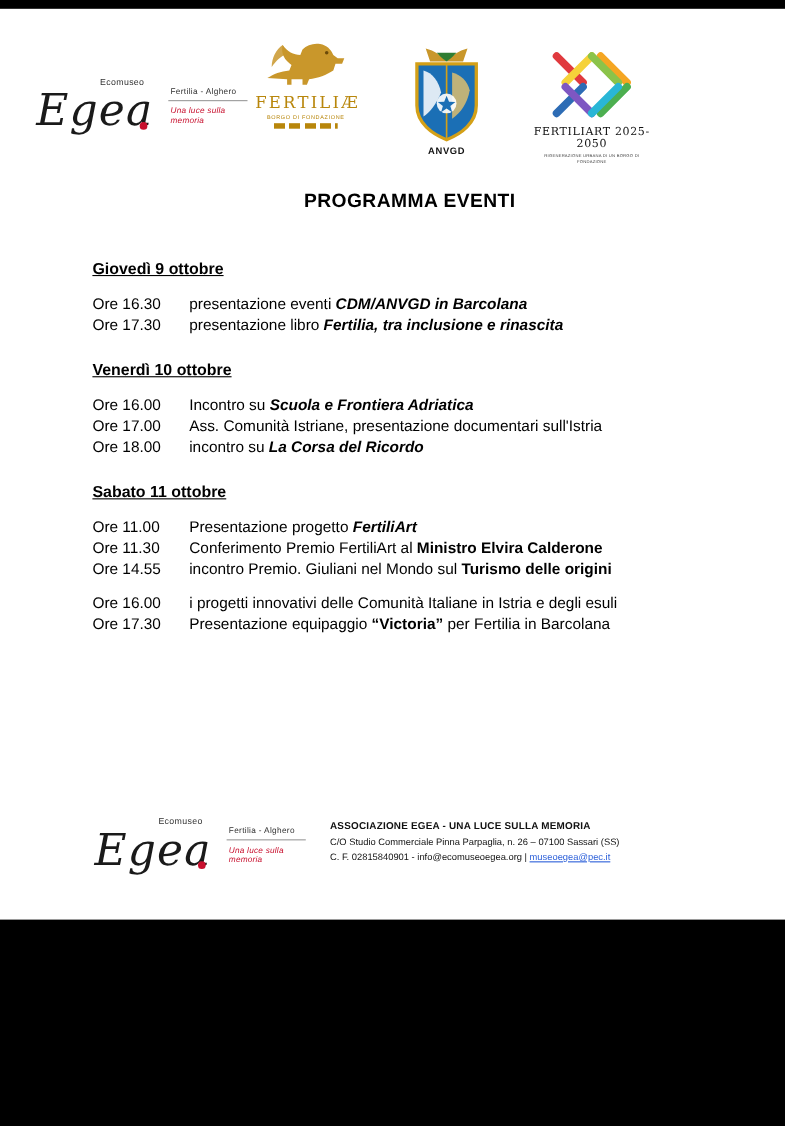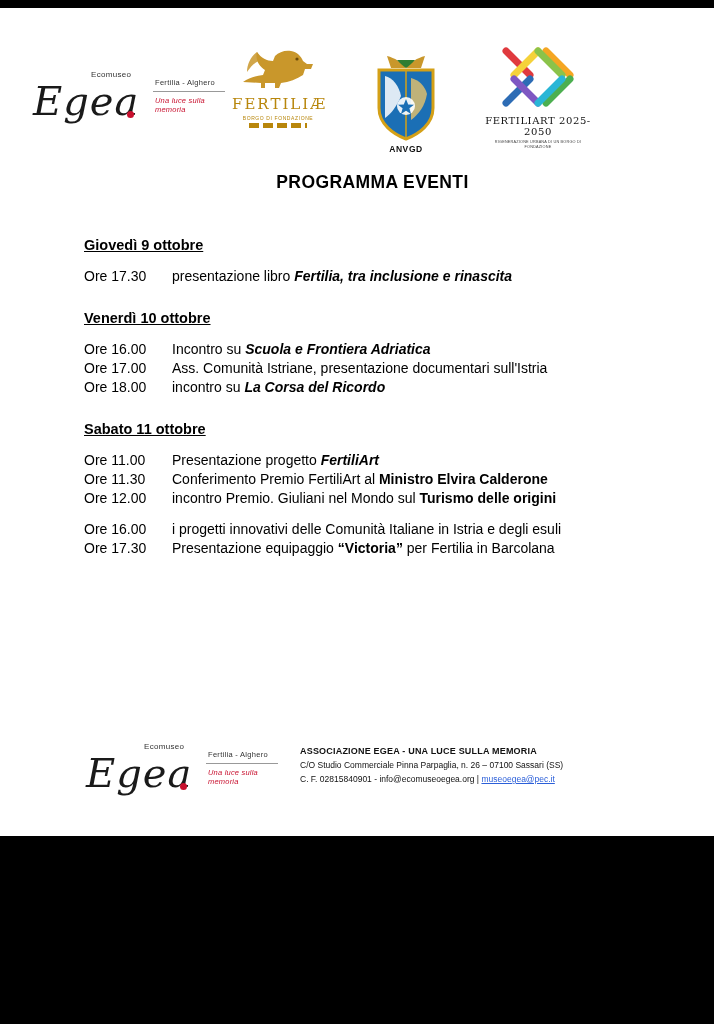--- a/index.html
+++ b/index.html
@@ -87,21 +87,21 @@
     top: 21px;
     width: 72px;
     height: 1px;
     background: #999;
   }
 
   
   .fertiliae {
     position: absolute;
     left: 232px;
-    top: 34px;
+    top: 23px;
     width: 92px;
     height: 92px;
     text-align: center;
   }
   .fertiliae-lion {
     width: 86px;
     height: 52px;
     margin: 0 auto;
     display: block;
   }
@@ -122,21 +122,21 @@
     width: 58px;
     height: 5px;
     margin: 2px auto 0;
     background: repeating-linear-gradient(90deg,#b8860b 0 10px,transparent 10px 14px);
   }
 
   
   .anvgd {
     position: absolute;
     left: 373px;
-    top: 46px;
+    top: 34px;
     width: 66px;
     text-align: center;
   }
   .anvgd-shield {
     display: block;
     margin: 0 auto;
   }
   .anvgd-label {
     font-size: 8.5px;
     font-weight: bold;
@@ -318,20 +318,23 @@
     </div>
   </div>
 
   <div class="doc-title">PROGRAMMA EVENTI</div>
 
   <div class="program">
 
     <div class="day-block">
       <div class="day-head">Giovedì 9 ottobre</div>
       <div class="event-line">
+        <span class="ev-time">Ore 16.30</span><span>presentazione eventi </span><span class="i">CDM/ANVGD in Barcolana</span>
+      </div>
+      <div class="event-line">
         <span class="ev-time">Ore 17.30</span><span>presentazione libro </span><span class="i">Fertilia, tra inclusione e rinascita</span>
       </div>
     </div>
 
     <div class="day-block">
       <div class="day-head">Venerdì 10 ottobre</div>
       <div class="event-line">
         <span class="ev-time">Ore 16.00</span><span>Incontro su </span><span class="i">Scuola e Frontiera Adriatica</span>
       </div>
       <div class="event-line">
@@ -344,21 +347,21 @@
 
     <div class="day-block">
       <div class="day-head">Sabato 11 ottobre</div>
       <div class="event-line">
         <span class="ev-time">Ore 11.00</span><span>Presentazione progetto </span><span class="i">FertiliArt</span>
       </div>
       <div class="event-line">
         <span class="ev-time">Ore 11.30</span><span>Conferimento Premio FertiliArt al </span><span class="b">Ministro Elvira Calderone</span>
       </div>
       <div class="event-line">
-        <span class="ev-time">Ore 12.00</span><span>incontro Premio. Giuliani nel Mondo sul </span><span class="b">Turismo delle origini</span>
+        <span class="ev-time">Ore 14.55</span><span>incontro Premio. Giuliani nel Mondo sul </span><span class="b">Turismo delle origini</span>
       </div>
       <div class="gap"></div>
       <div class="event-line wrap">
         <span class="ev-time">Ore 16.00</span><span>i progetti innovativi delle Comunità Italiane in Istria e degli esuli</span>
       </div>
       <div class="event-line">
         <span class="ev-time">Ore 17.30</span><span>Presentazione equipaggio </span><span class="b">“Victoria”</span><span> per Fertilia in Barcolana</span>
       </div>
     </div>
   </div>

